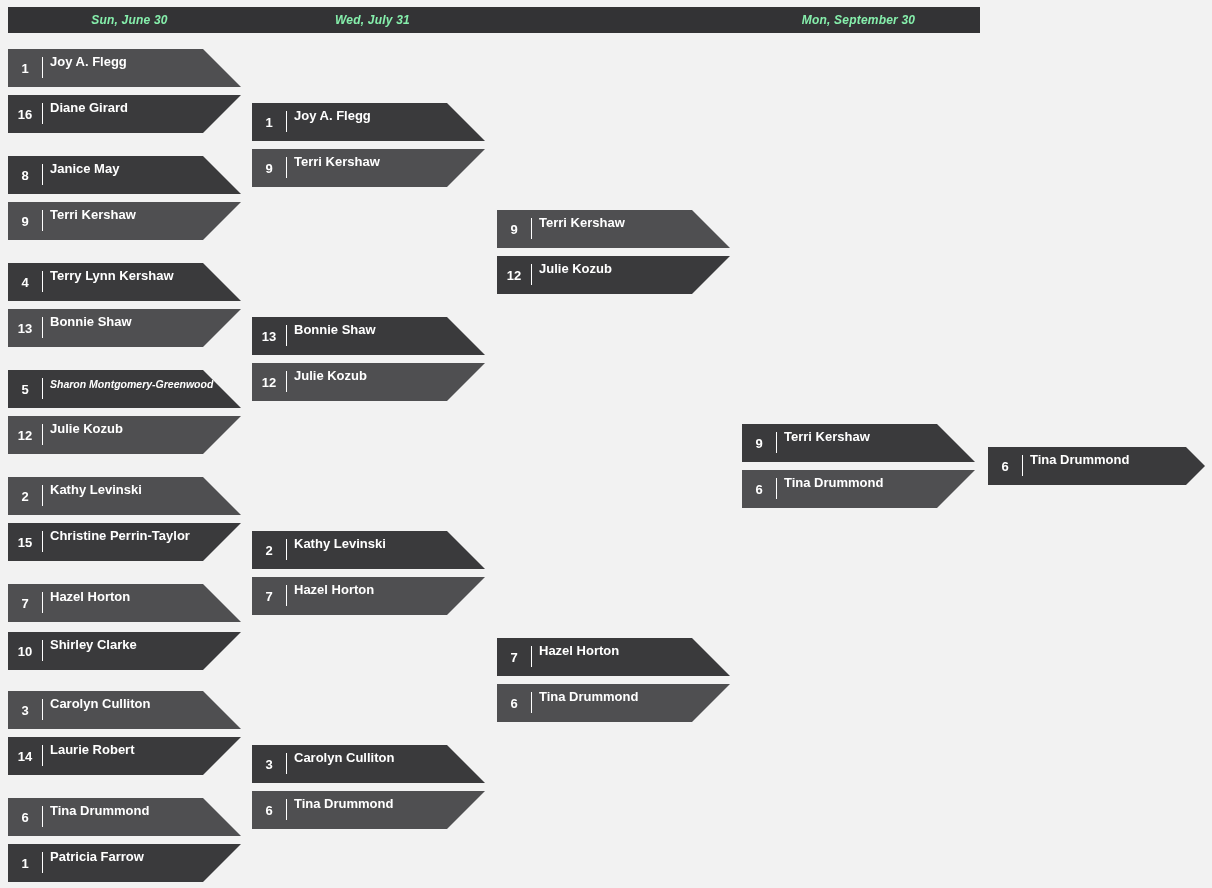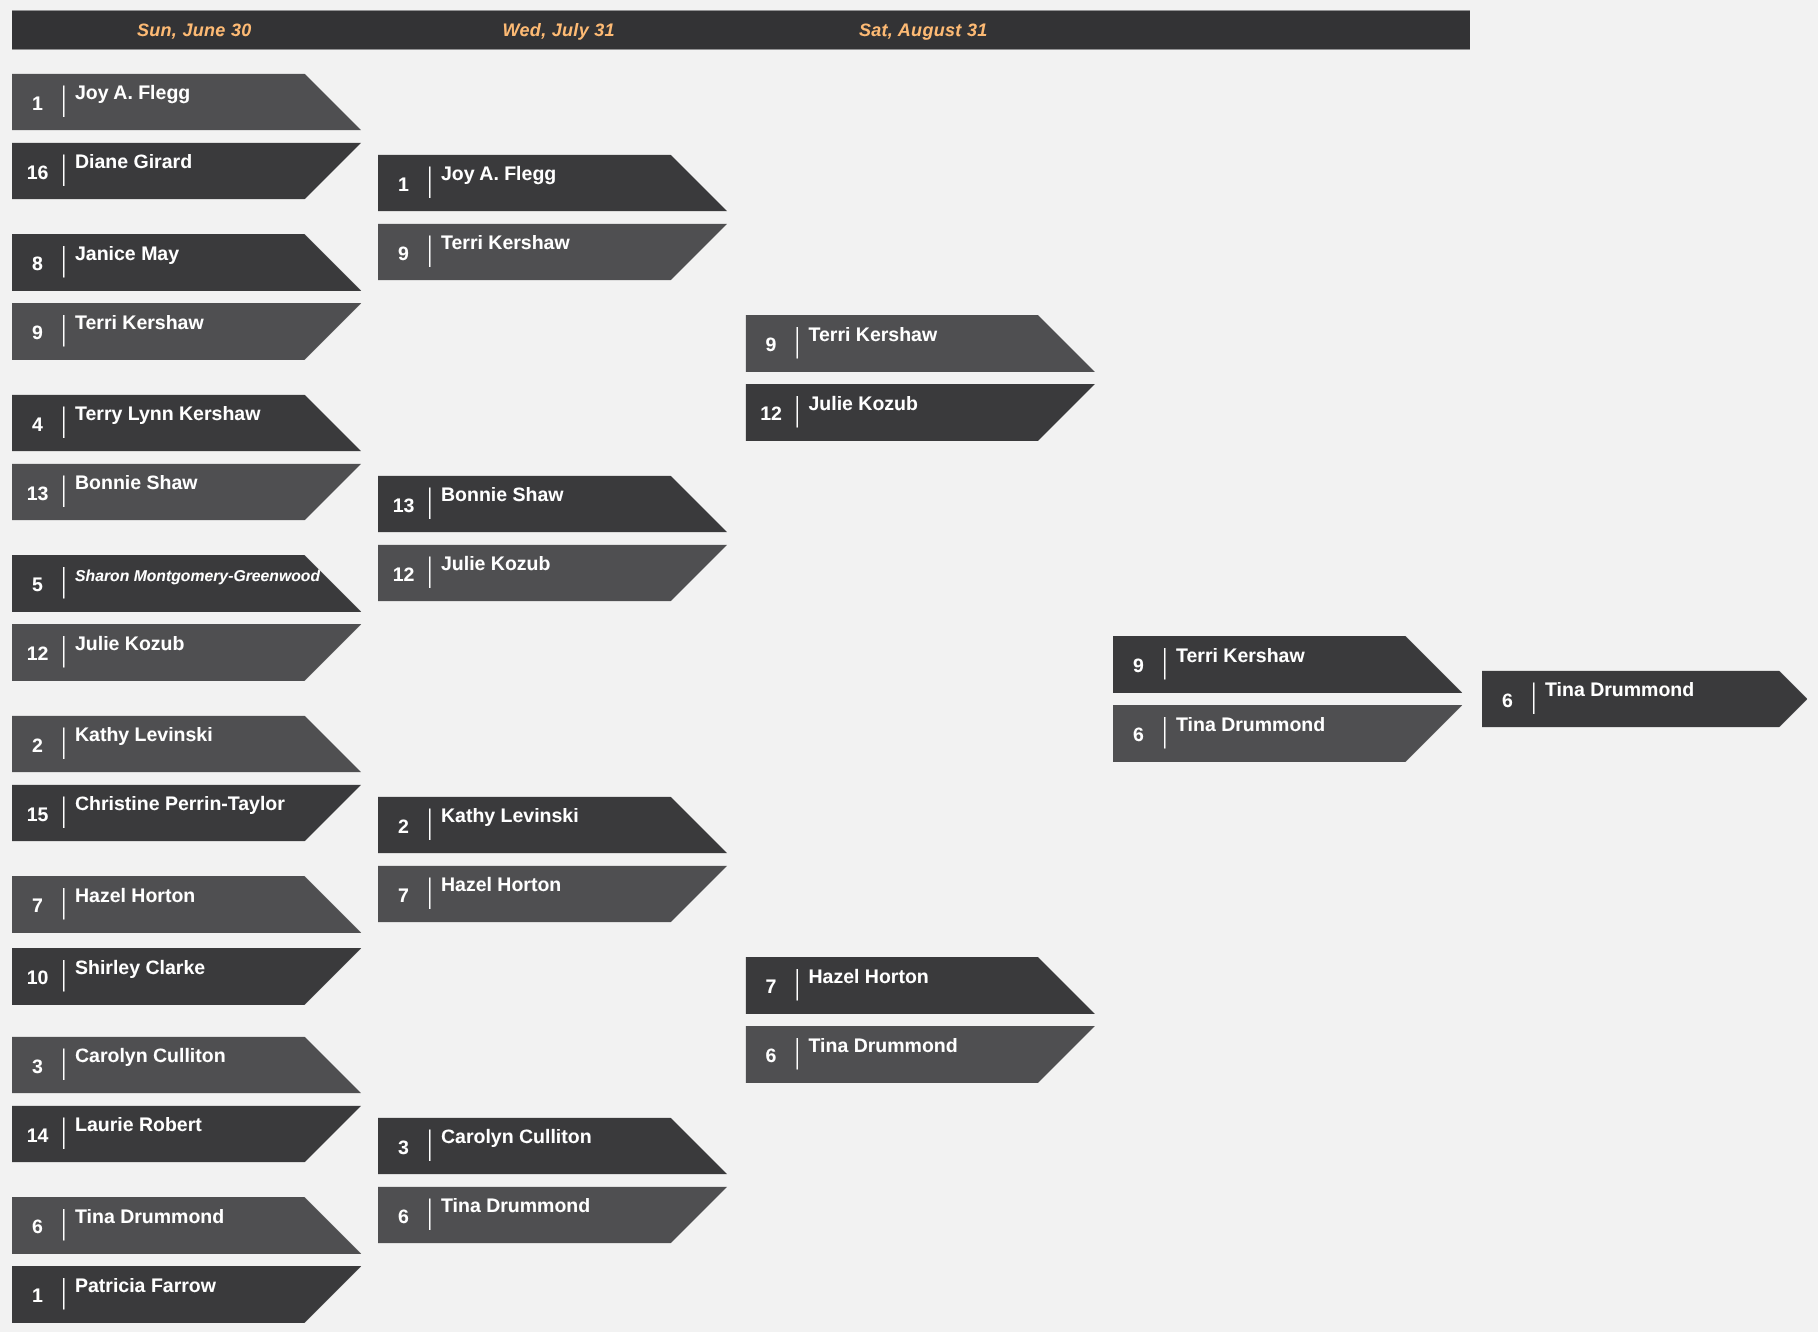--- a/index.html
+++ b/index.html
@@ -16,21 +16,21 @@
   
   #round-header {
     position: absolute;
     left: 8px; top: 7px;
     width: 972px; height: 26px;
     background: #333335;
   }
   .hcell {
     position: absolute; top: 0; height: 26px;
     display: flex; align-items: center; justify-content: center;
-    color: #fdba74;
+    color: #86efac;
     font-style: italic;
     font-weight: bold;
     font-size: 12px;
     letter-spacing: 0.2px;
     white-space: nowrap;
   }
   
   .plate {
     position: absolute;
     height: 38px;
@@ -64,21 +64,21 @@
   }
   .pname.small { font-size: 10.5px; top: 8px; font-style: italic; }
 </style>
 </head>
 <body>
 
 <div id="stage">
   <div id="round-header">
       <div class="hcell" style="left: 0px; width: 243px;">Sun, June 30</div>
       <div class="hcell" style="left: 243px; width: 243px;">Wed, July 31</div>
-      <div class="hcell" style="left: 486px; width: 243px;">Sat, August 31</div>
+      <div class="hcell" style="left: 729px; width: 243px;">Mon, September 30</div>
     </div>
   <div id="bracket-field">
       <div class="plate top winner" style="left: 8px; top: 49px; width: 233px;">
         <span class="seed">1</span>
         <span class="sep"></span>
         <span class="pname">Joy A. Flegg</span>
       </div>
       <div class="plate bottom" style="left: 8px; top: 95px; width: 233px;">
         <span class="seed">16</span>
         <span class="sep"></span>

